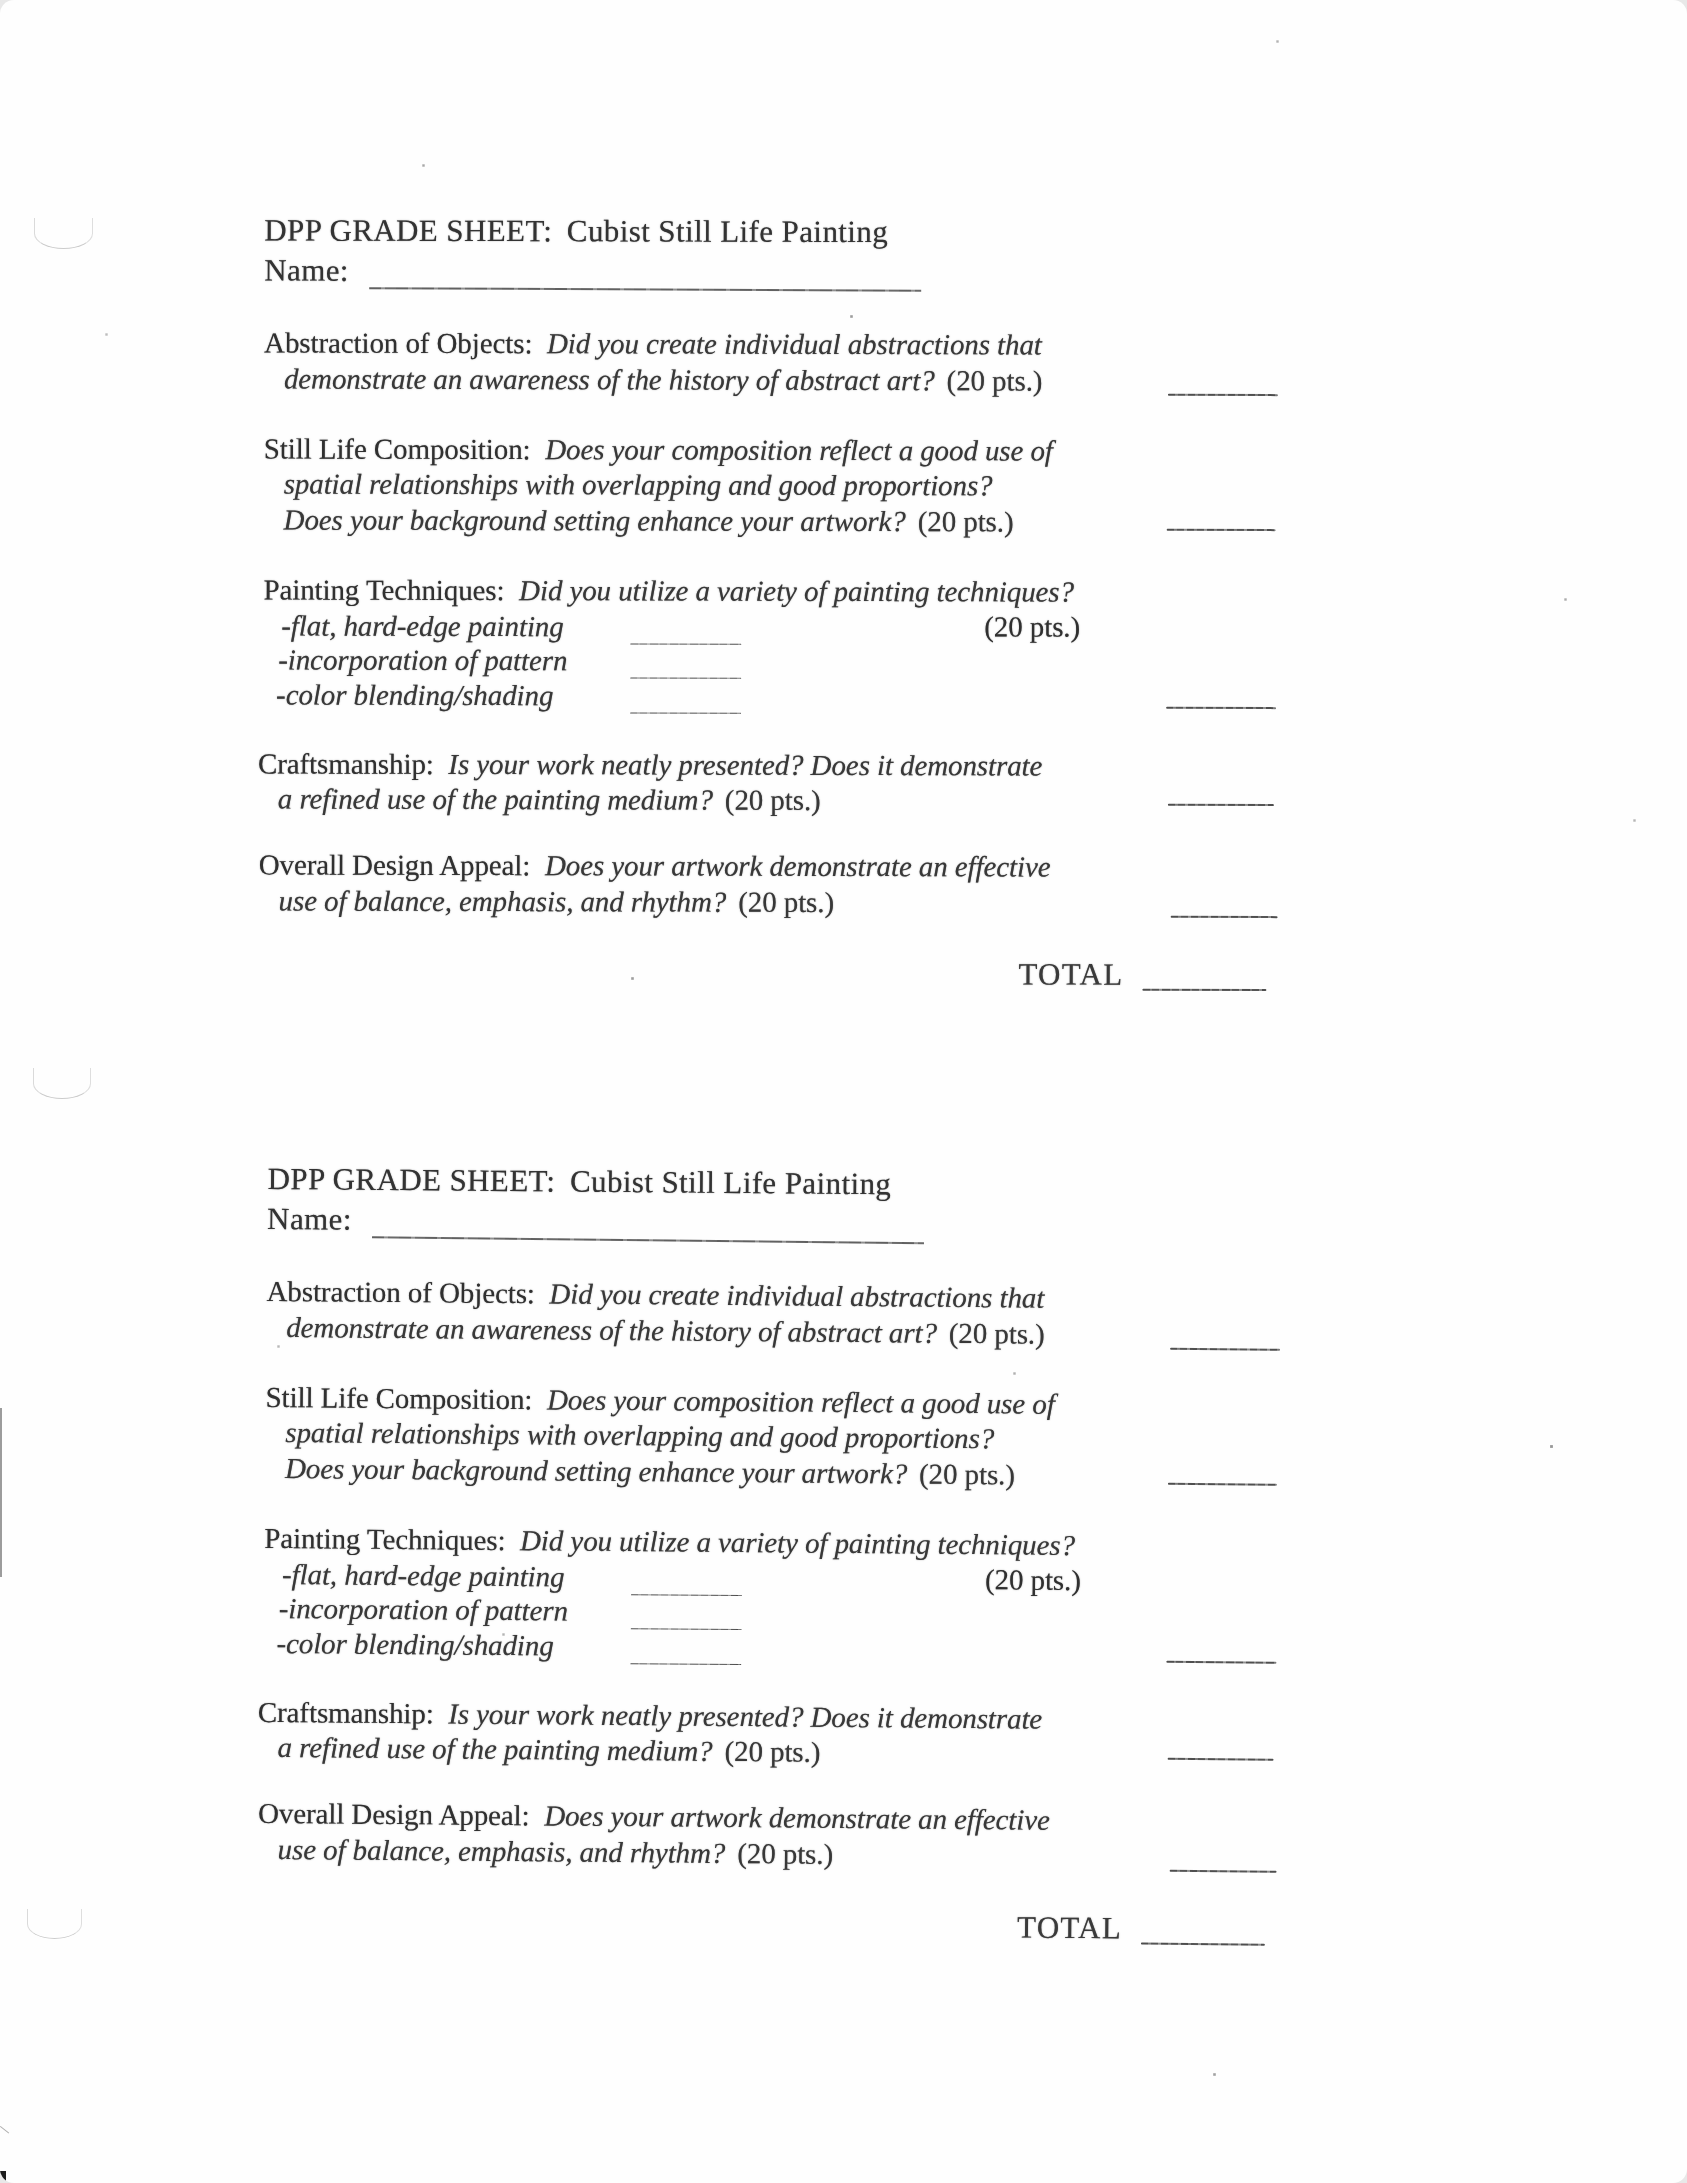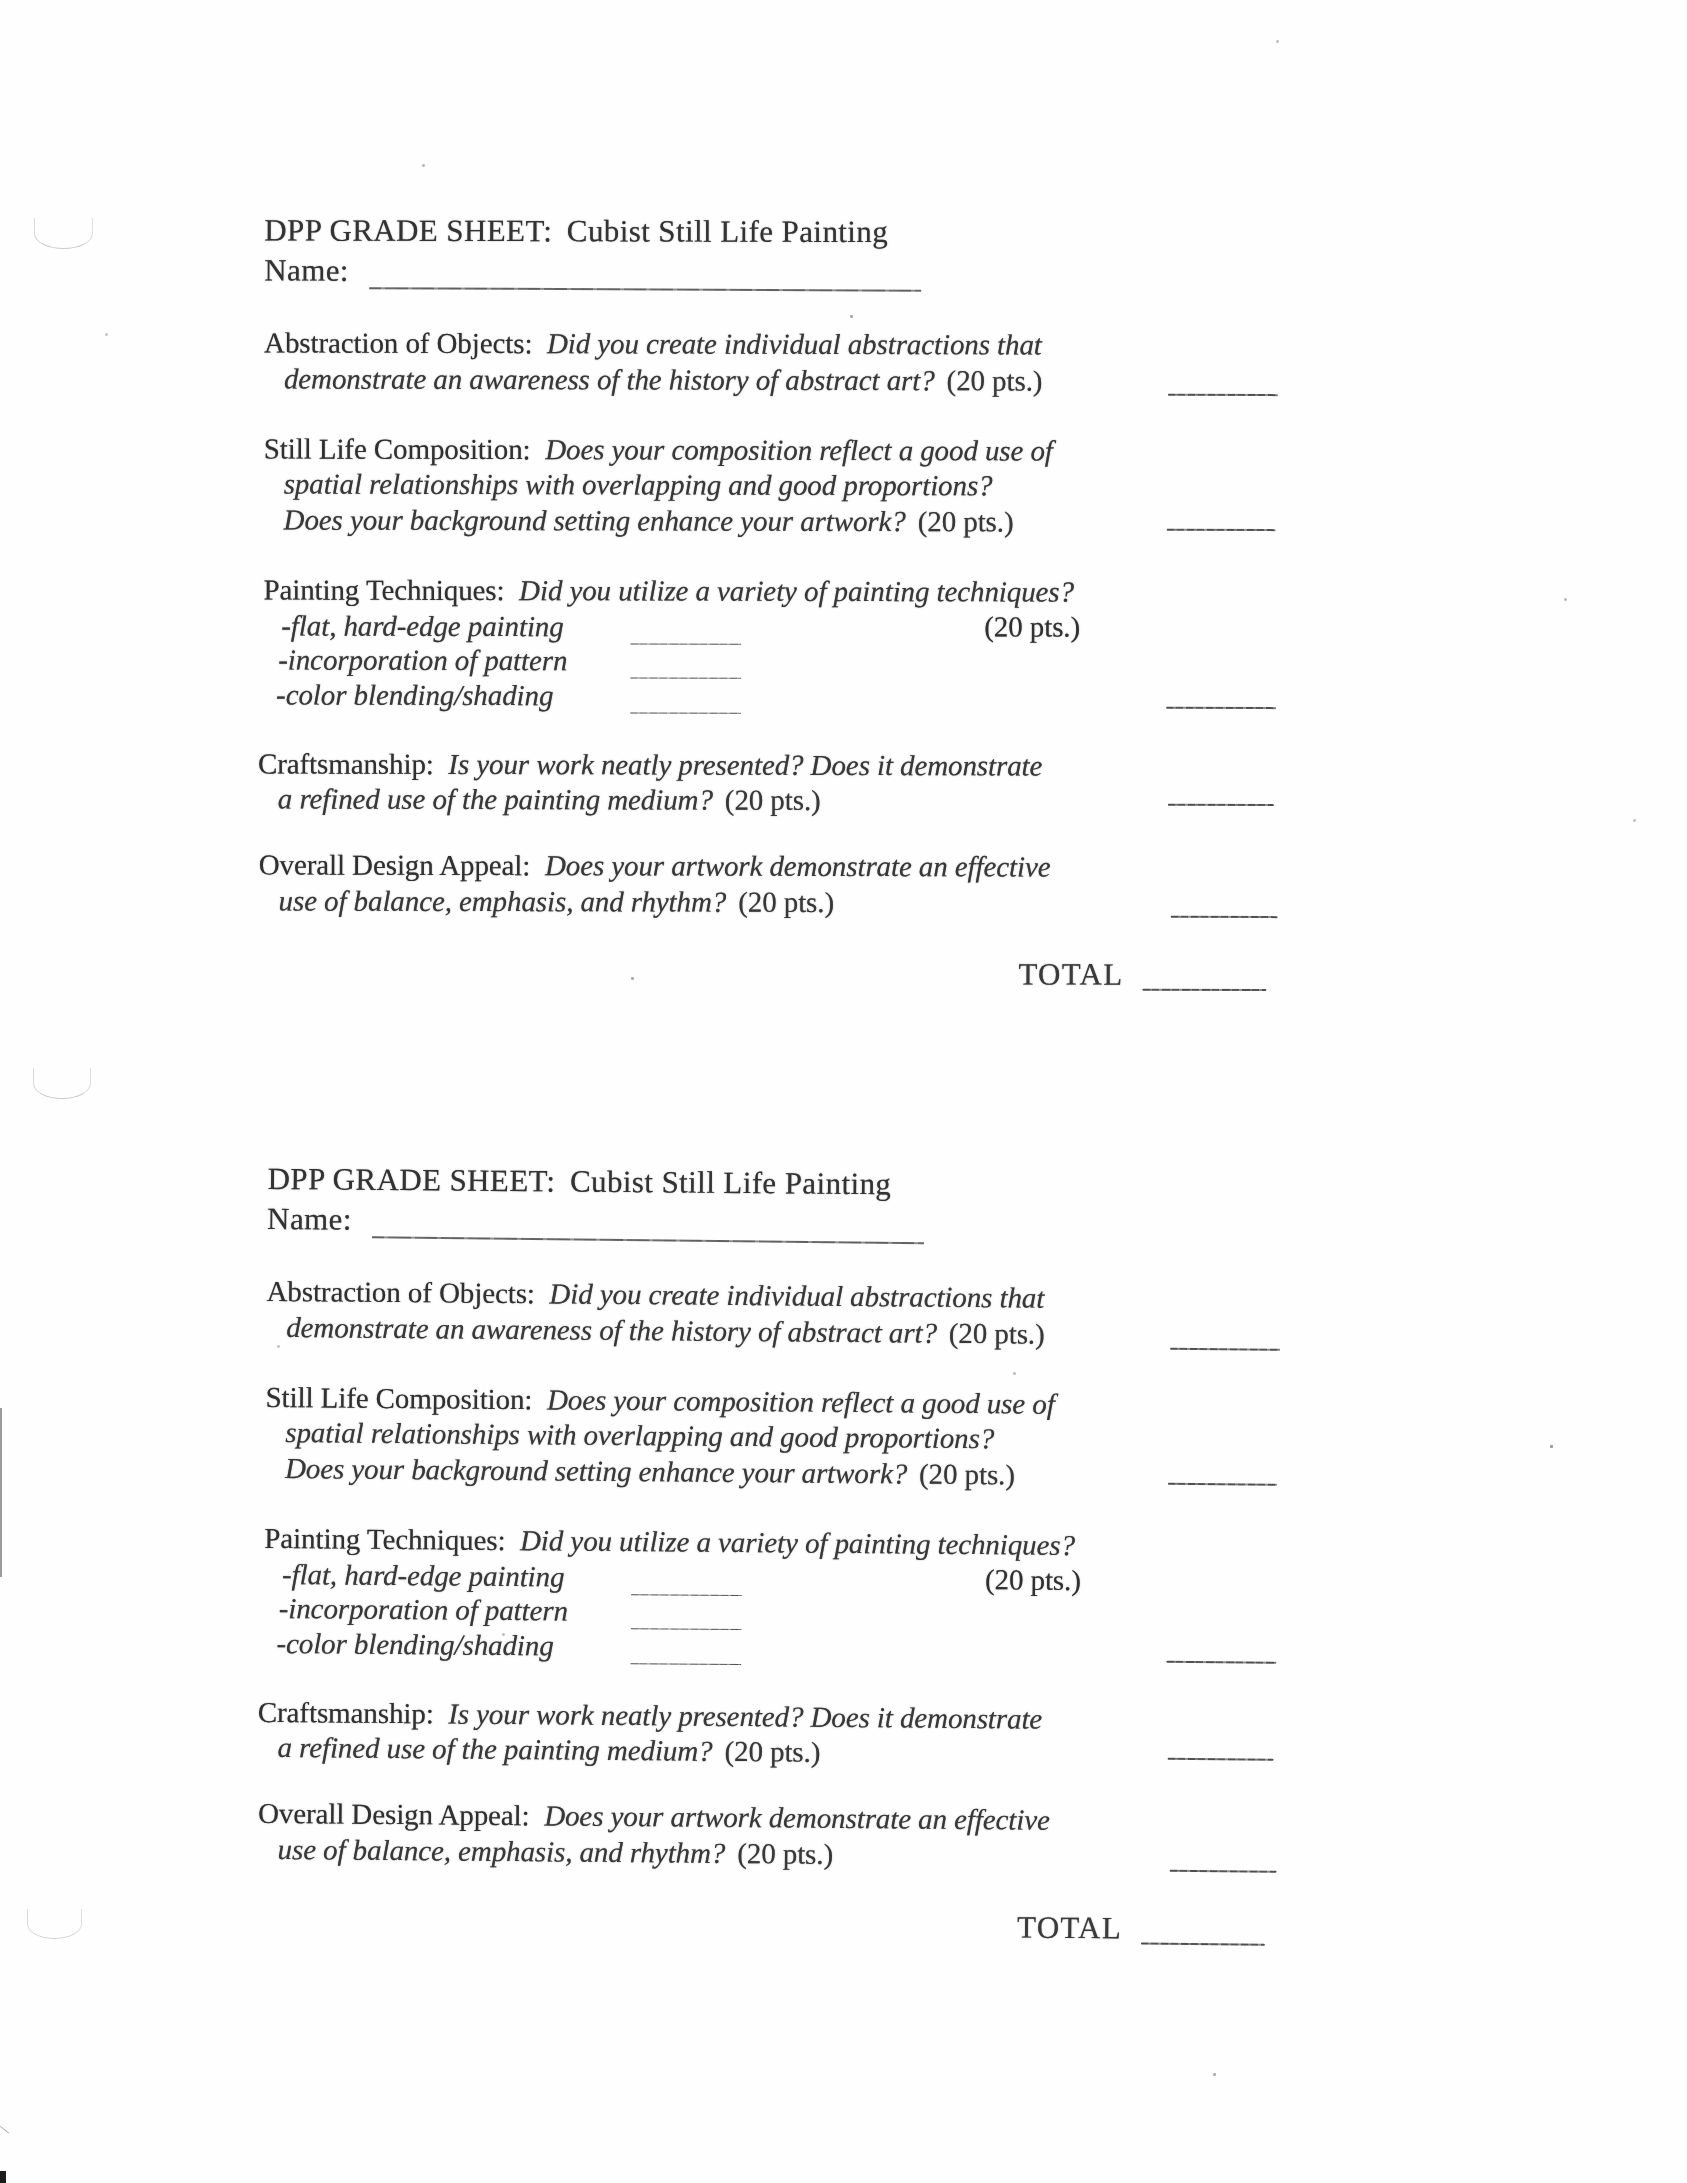--- a/index.html
+++ b/index.html
@@ -1,19 +1,20 @@
 <!DOCTYPE html>
 <html style="font-size:10.6px"><head>
 <meta charset="utf-8">
 <style>
   html,body{margin:0;padding:0;background:#e8e8e8;}
   .page{
     position:relative; width:1687px; height:2183px; background:#fefefe;
     overflow:hidden; font-family:"Liberation Serif","DejaVu Serif",serif;
     color:#383838;
+    border-radius:14px;
   }
   .form{position:absolute; left:0; width:1687px; height:1072px;}
   .form-top{top:214px; transform:rotate(0.15deg);}
   .form-bottom{top:1166px; transform:rotate(0.5deg);}
   .line{
     position:absolute; white-space:nowrap; font-size:29px; letter-spacing:-0.1px;
     text-shadow:0 0 0.8px rgba(56,56,56,.6), 0 0 2px rgba(90,90,90,.25);
   }
   .title-line{font-size:31px; letter-spacing:0.4px; color:#333;}
   .heading{font-style:normal; color:#303030;}

